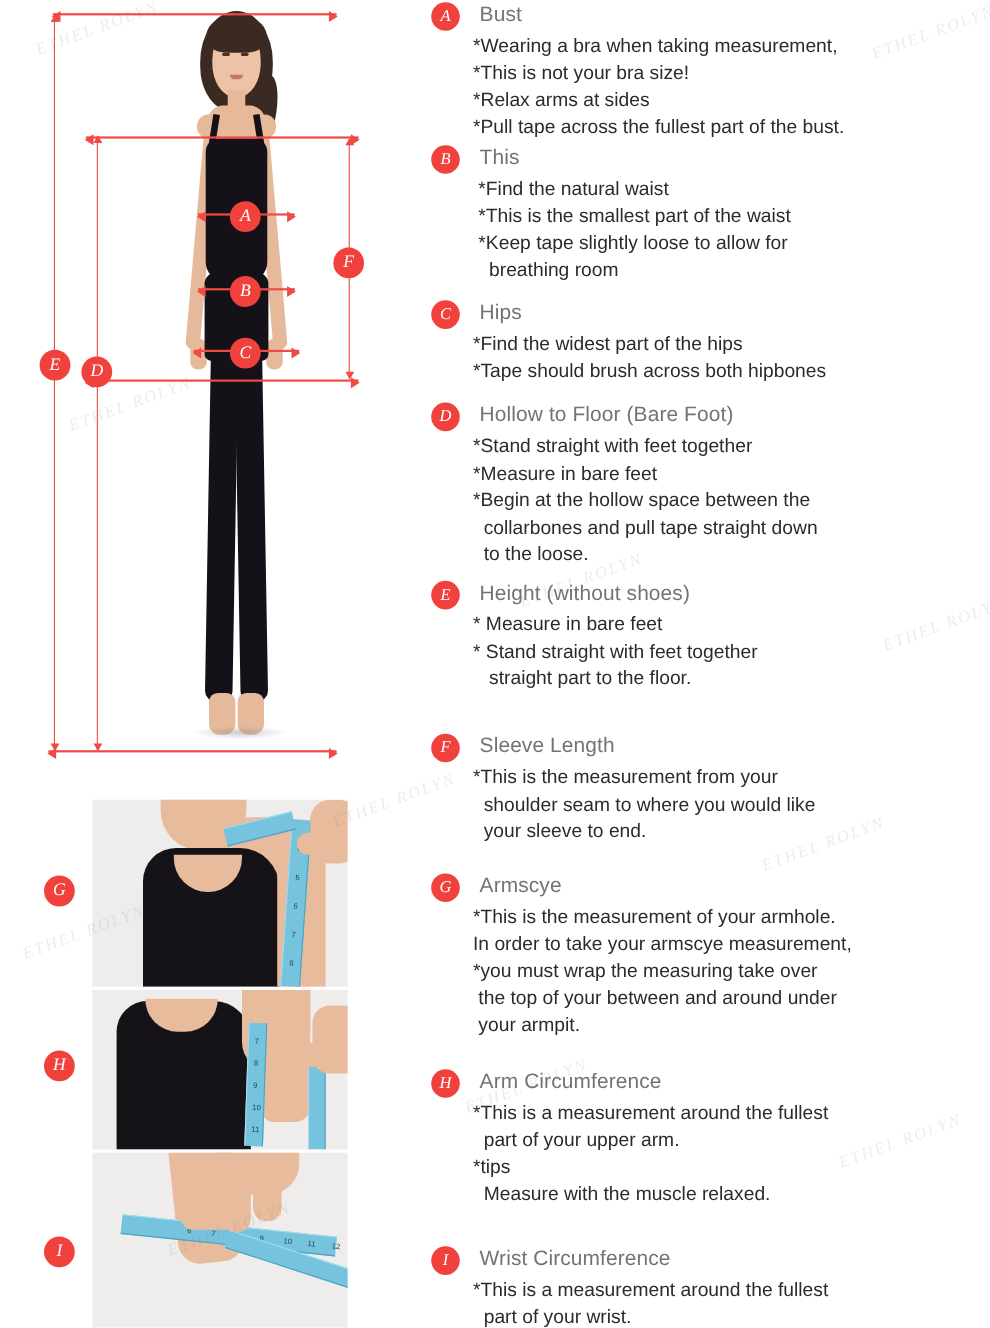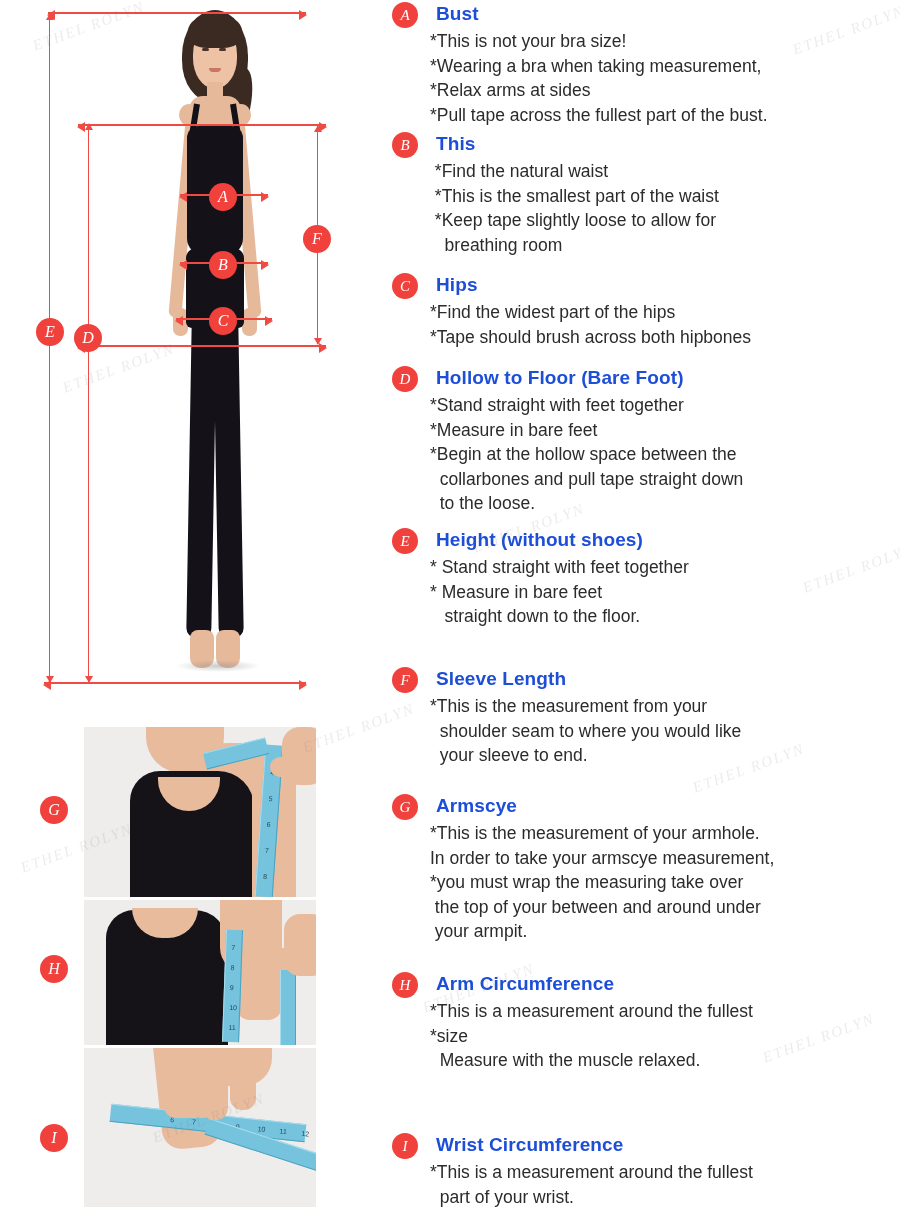--- a/index.html
+++ b/index.html
@@ -206,25 +206,24 @@
     background: #f0413c;
     color: #fff;
     font-size: 15px;
     font-family: "Liberation Serif", serif;
     font-style: italic;
     display: flex; align-items: center; justify-content: center;
   }
   .entry-title {
     position: absolute;
     left: 58px; top: 1px;
-    color: #1d4ed8;
+    color: #737373;
     font-size: 19px;
     letter-spacing: .1px;
     white-space: nowrap;
-    font-weight: bold;
   }
   .entry-lines {
     position: absolute;
     left: 52px; top: 27px;
     width: 470px;
   }
   .entry-lines div {
     font-size: 17.5px;
     color: #2b2b2b;
     line-height: 24.5px;
@@ -364,22 +363,22 @@
   <div class="badge" style="left:40px; top:955px;">H</div>
   <div class="badge" style="left:40px; top:1124px;">I</div>
 </div>
 
 <div id="right-column">
 
   <div class="entry" style="top:2px;">
     <div class="entry-badge">A</div>
     <div class="entry-title">Bust</div>
     <div class="entry-lines">
+      <div>*Wearing a bra when taking measurement,</div>
       <div>*This is not your bra size!</div>
-      <div>*Wearing a bra when taking measurement,</div>
       <div>*Relax arms at sides</div>
       <div>*Pull tape across the fullest part of the bust.</div>
     </div>
   </div>
 
   <div class="entry" style="top:132px;">
     <div class="entry-badge">B</div>
     <div class="entry-title">This</div>
     <div class="entry-lines">
       <div> *Find the natural waist</div>
@@ -407,23 +406,23 @@
       <div>*Begin at the hollow space between the</div>
       <div>  collarbones and pull tape straight down</div>
       <div>  to the loose.</div>
     </div>
   </div>
 
   <div class="entry" style="top:528px;">
     <div class="entry-badge">E</div>
     <div class="entry-title">Height (without shoes)</div>
     <div class="entry-lines">
+      <div>* Measure in bare feet</div>
       <div>* Stand straight with feet together</div>
-      <div>* Measure in bare feet</div>
-      <div>   straight down to the floor.</div>
+      <div>   straight part to the floor.</div>
     </div>
   </div>
 
   <div class="entry" style="top:667px;">
     <div class="entry-badge">F</div>
     <div class="entry-title">Sleeve Length</div>
     <div class="entry-lines">
       <div>*This is the measurement from your</div>
       <div>  shoulder seam to where you would like</div>
       <div>  your sleeve to end.</div>
@@ -440,21 +439,22 @@
       <div> the top of your between and around under</div>
       <div> your armpit.</div>
     </div>
   </div>
 
   <div class="entry" style="top:972px;">
     <div class="entry-badge">H</div>
     <div class="entry-title">Arm Circumference</div>
     <div class="entry-lines">
       <div>*This is a measurement around the fullest</div>
-      <div>*size</div>
+      <div>  part of your upper arm.</div>
+      <div>*tips</div>
       <div>  Measure with the muscle relaxed.</div>
     </div>
   </div>
 
   <div class="entry" style="top:1133px;">
     <div class="entry-badge">I</div>
     <div class="entry-title"> Wrist Circumference</div>
     <div class="entry-lines">
       <div>*This is a measurement around the fullest</div>
       <div>  part of your wrist.</div>

